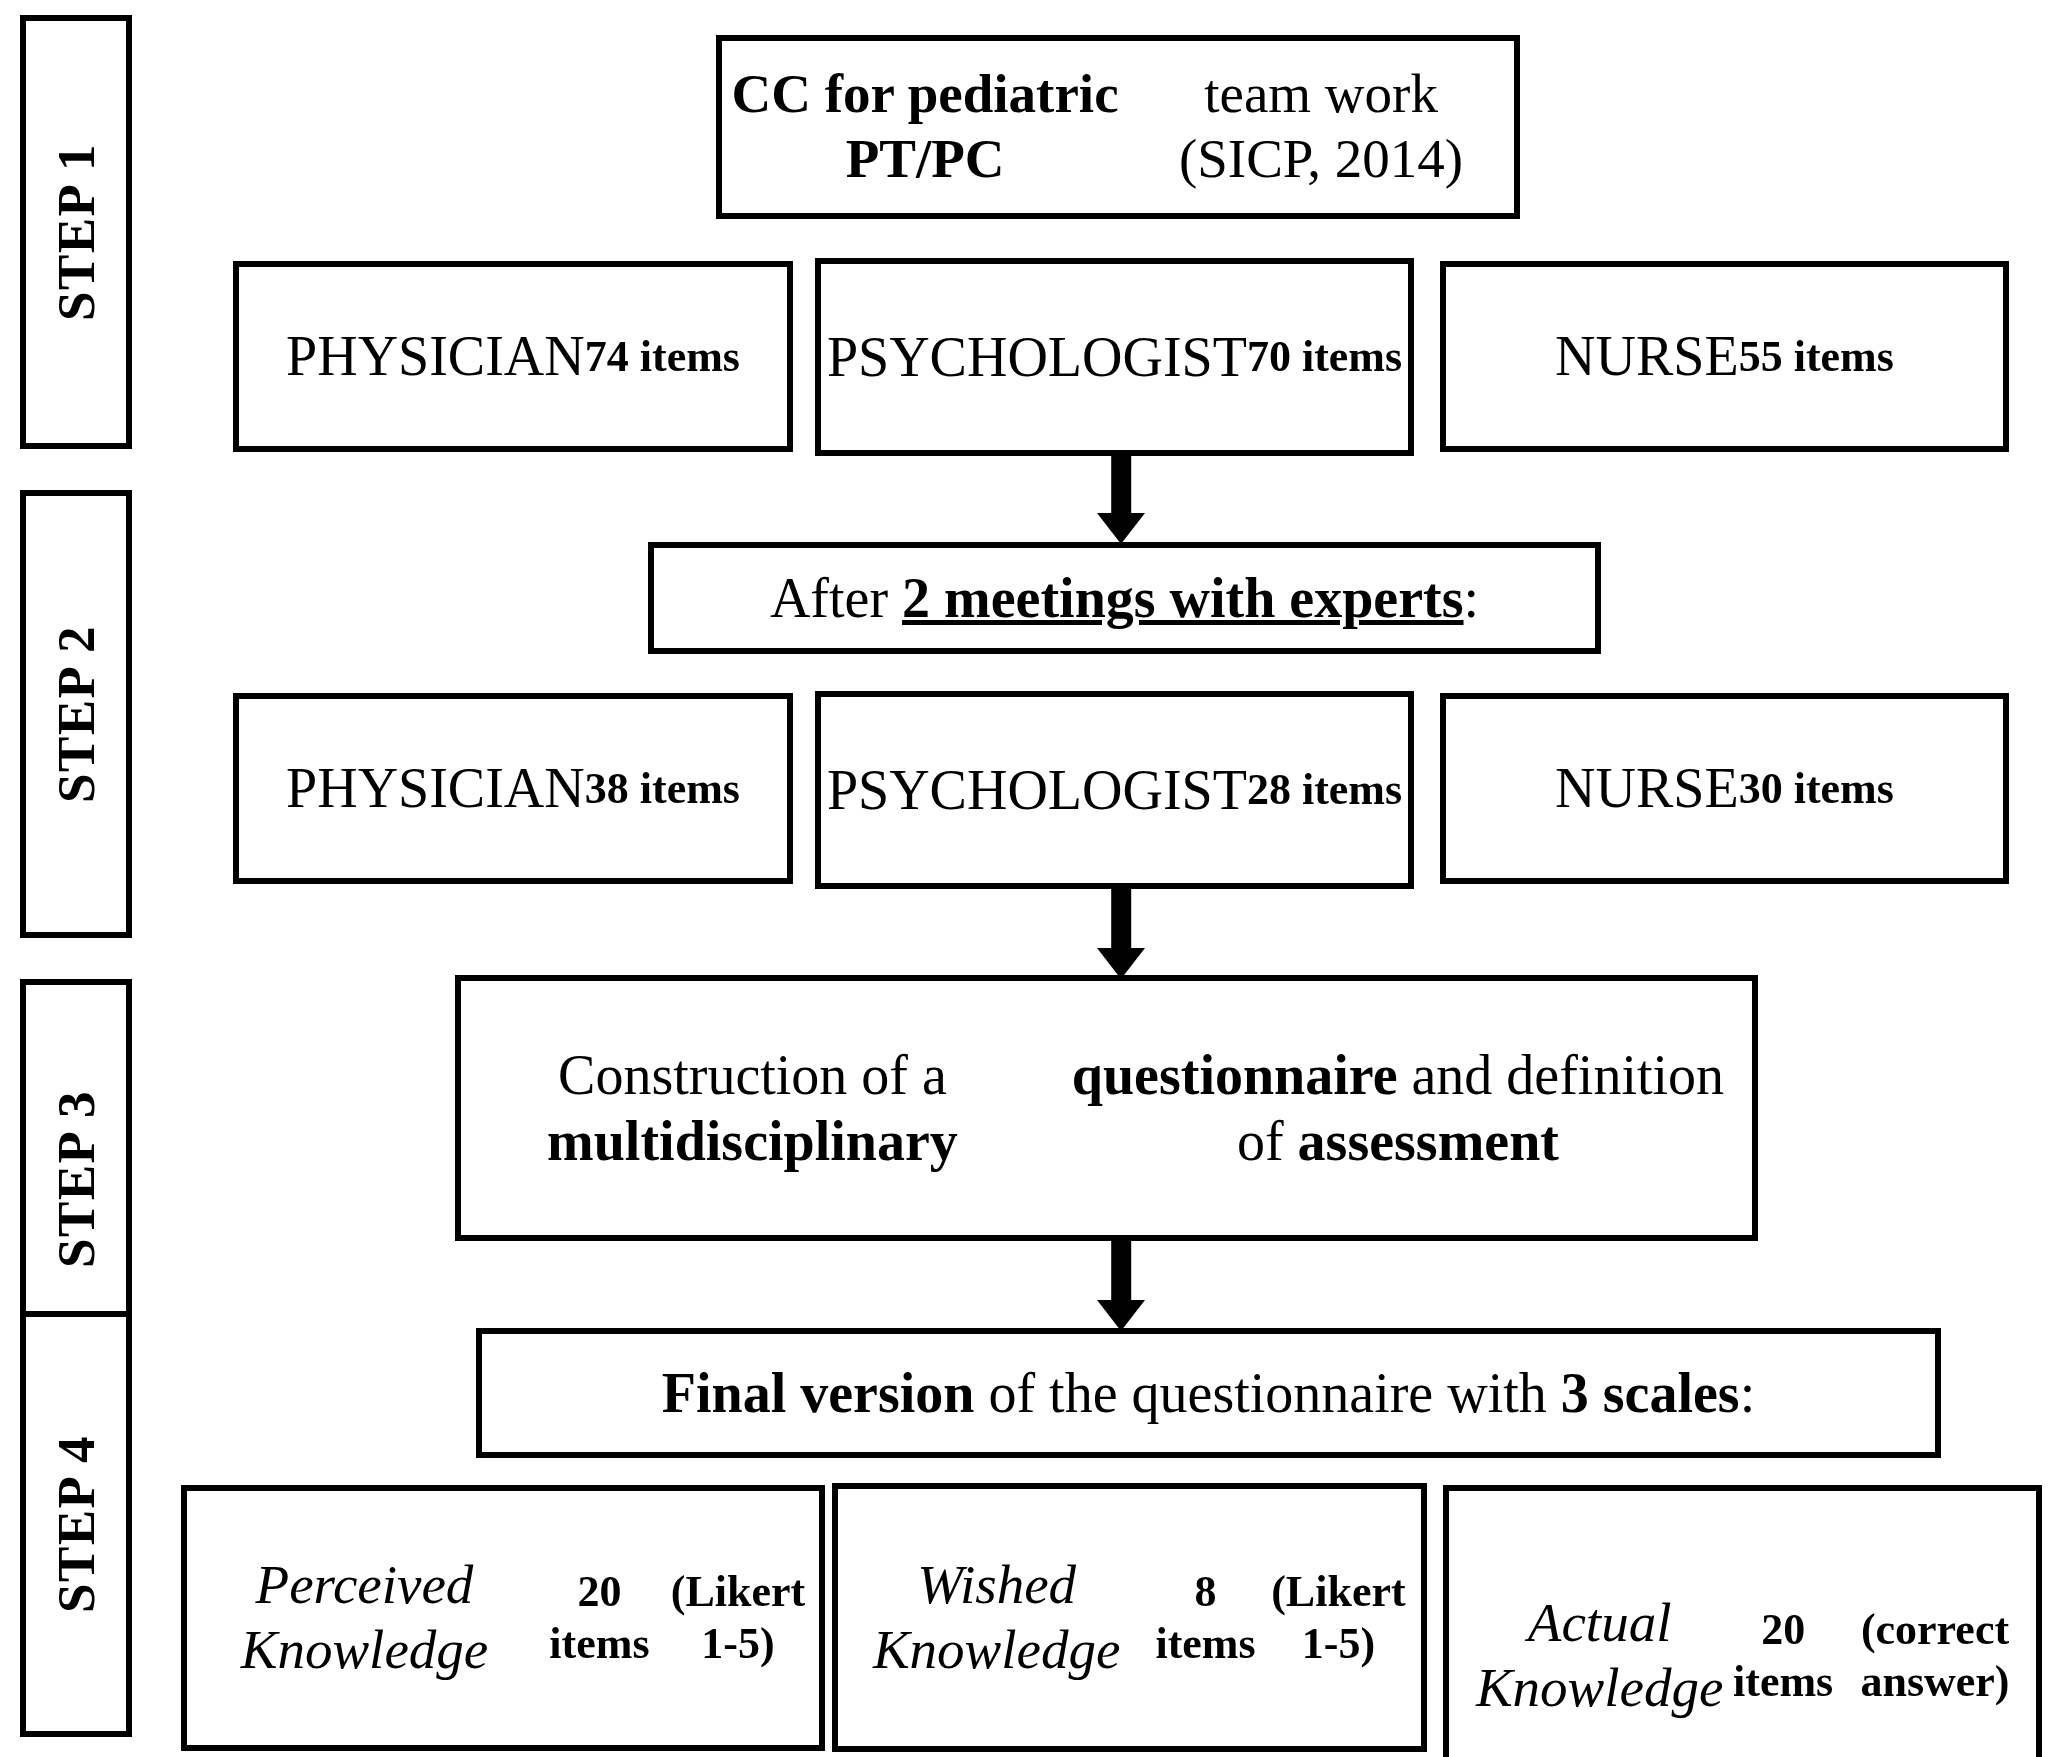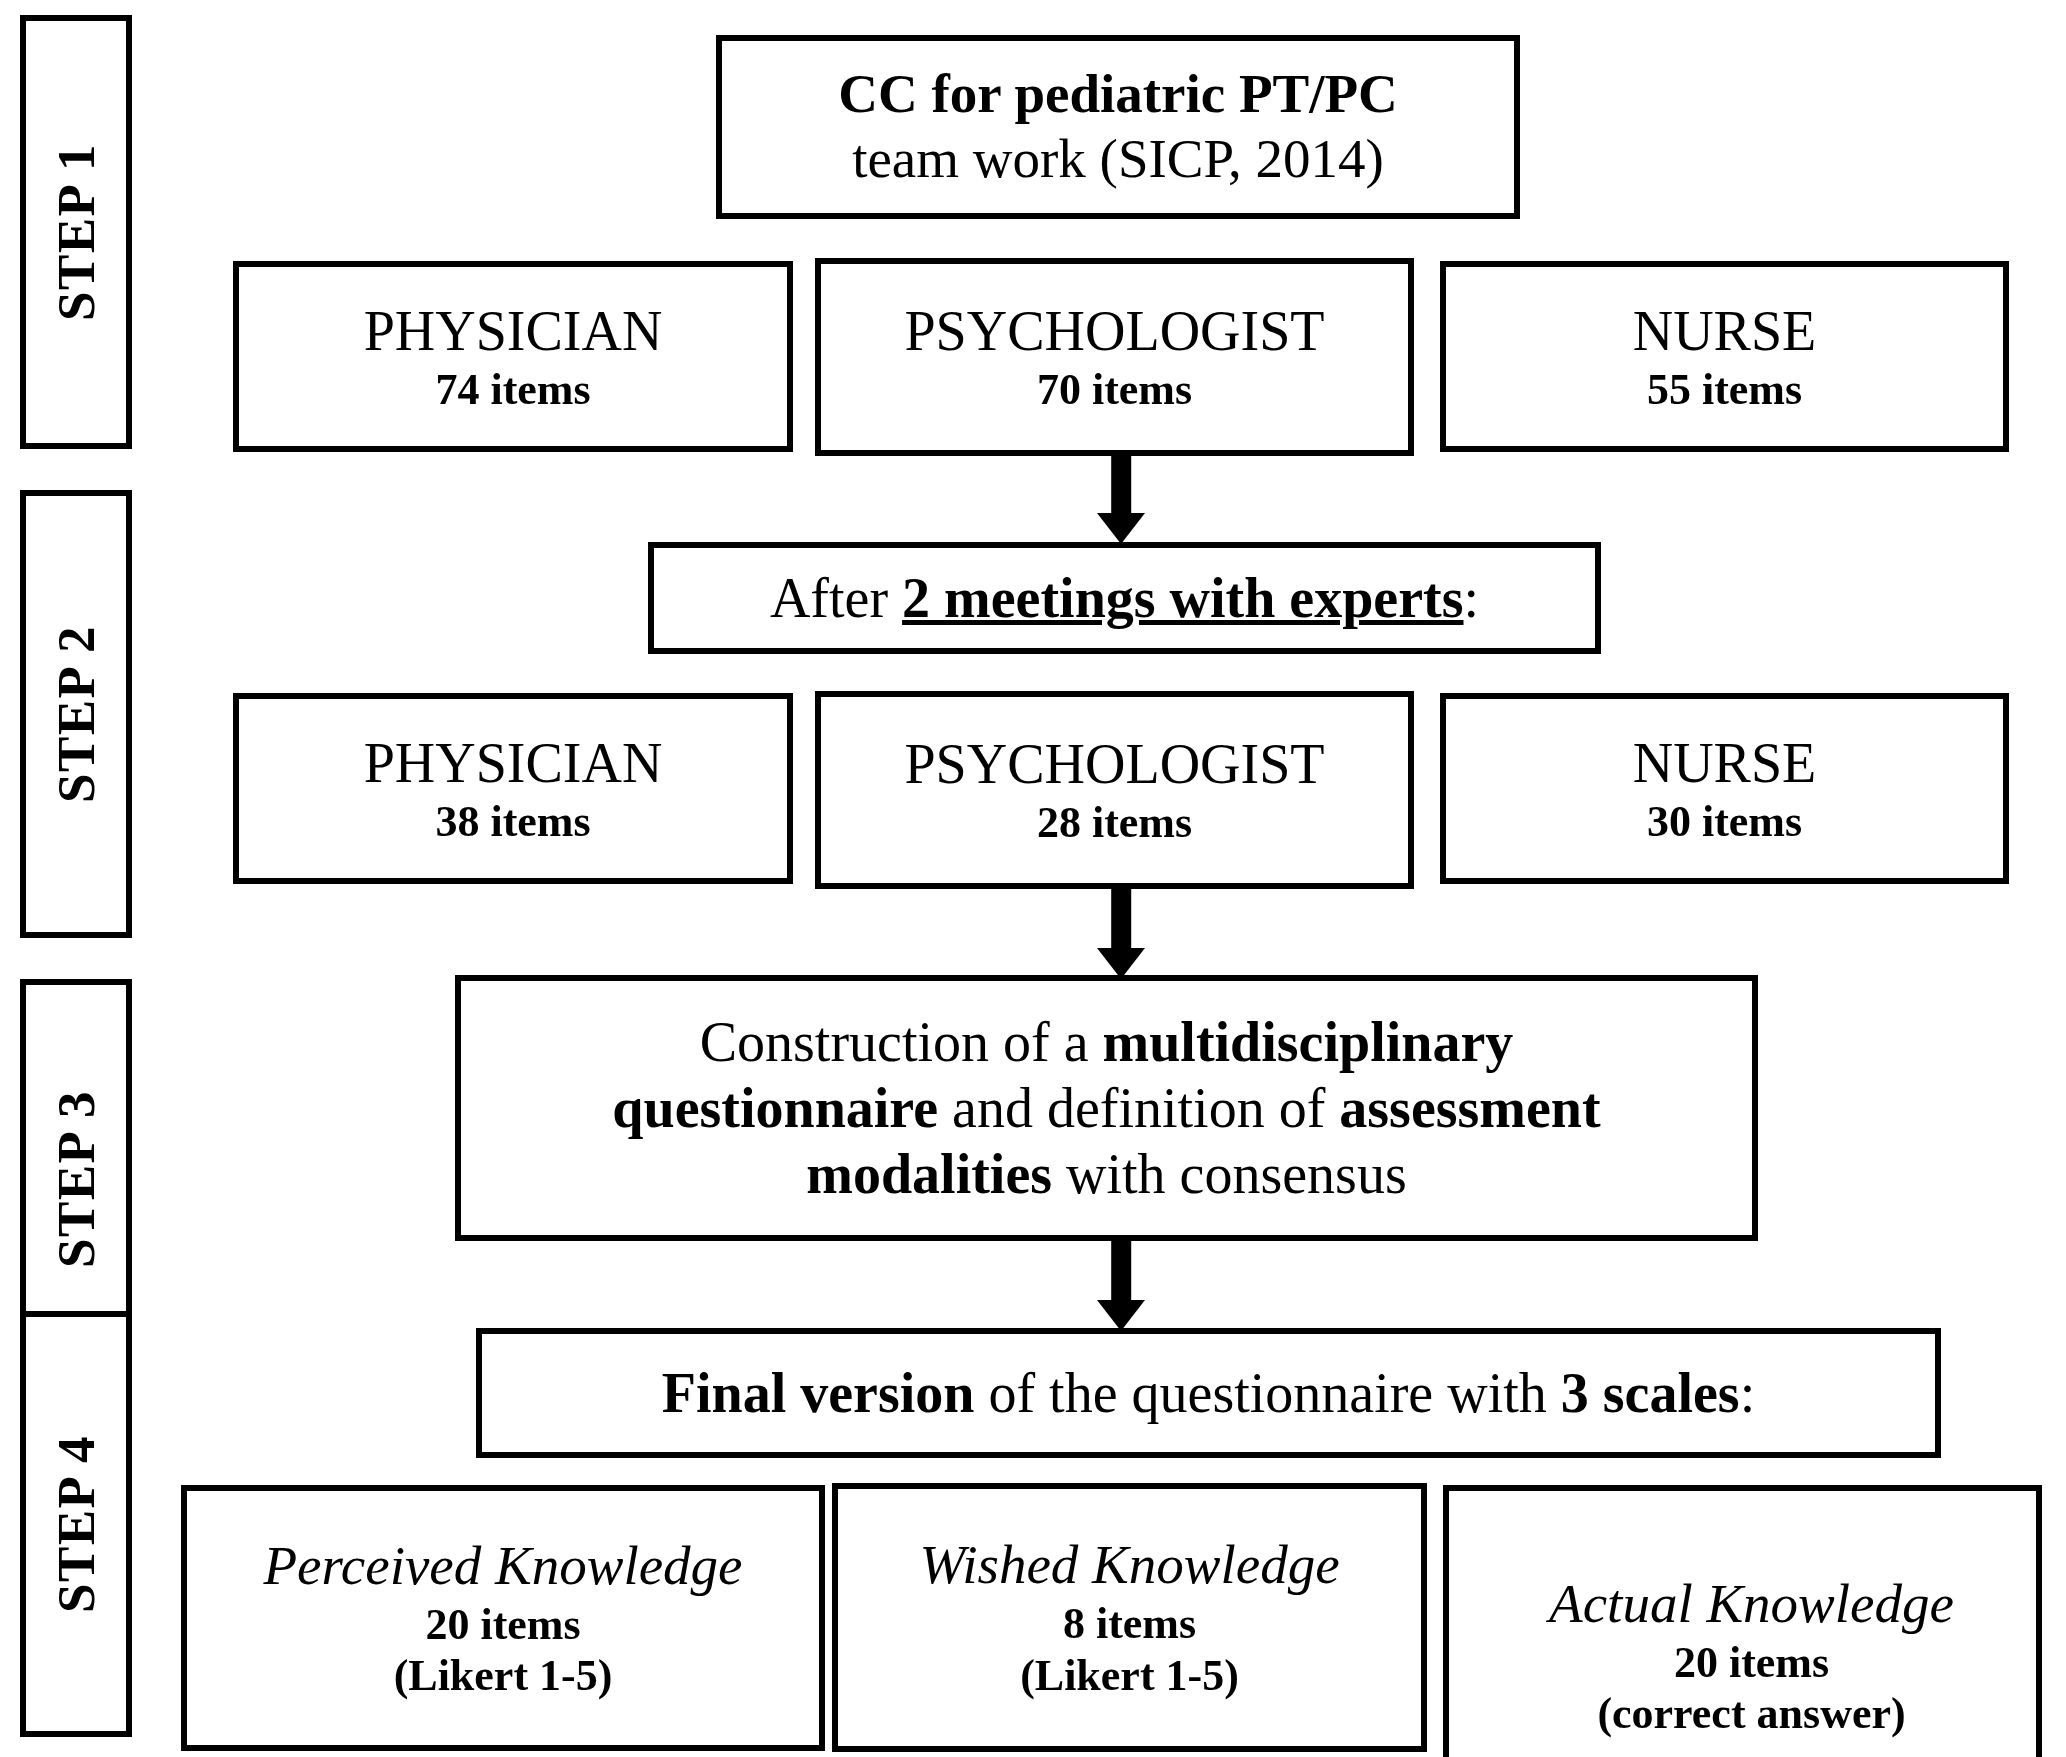--- a/index.html
+++ b/index.html
@@ -19,21 +19,21 @@
     overflow: hidden;
   }
 
   
   .box {
     position: absolute;
     box-sizing: border-box;
     background: #ffffff;
     border: 6.3px solid #000000;
     display: flex;
-    flex-direction: column;
+    flex-direction: row;
     align-items: center;
     justify-content: center;
     text-align: center;
     line-height: 1.18;
   }
 
   
   .step-label {
     position: absolute;
     box-sizing: border-box;
@@ -158,23 +158,20 @@
     <div class="head"></div>
   </div>
 
   <div class="box" style="left:455px; top:975px; width:1303px; height:266px;">
     <div class="t-line">
       <span>Construction of a </span><span class="t-bold">multidisciplinary</span>
     </div>
     <div class="t-line">
       <span class="t-bold">questionnaire</span><span> and definition of </span><span class="t-bold">assessment</span>
     </div>
-    <div class="t-line">
-      <span class="t-bold">modalities</span><span> with consensus</span>
-    </div>
   </div>
 
   <div class="arrow" style="left:1079px; top:1241px; width:84px; height:90px;">
     <div class="shaft" style="width:19.6px; height:63px;"></div>
     <div class="head"></div>
   </div>
 
   <div class="box" style="left:476px; top:1328px; width:1465px; height:130px;">
     <div class="t-line line-pad">
       <span class="t-bold">Final version</span><span> of the questionnaire with </span><span class="t-bold">3 scales</span><span>:</span>

